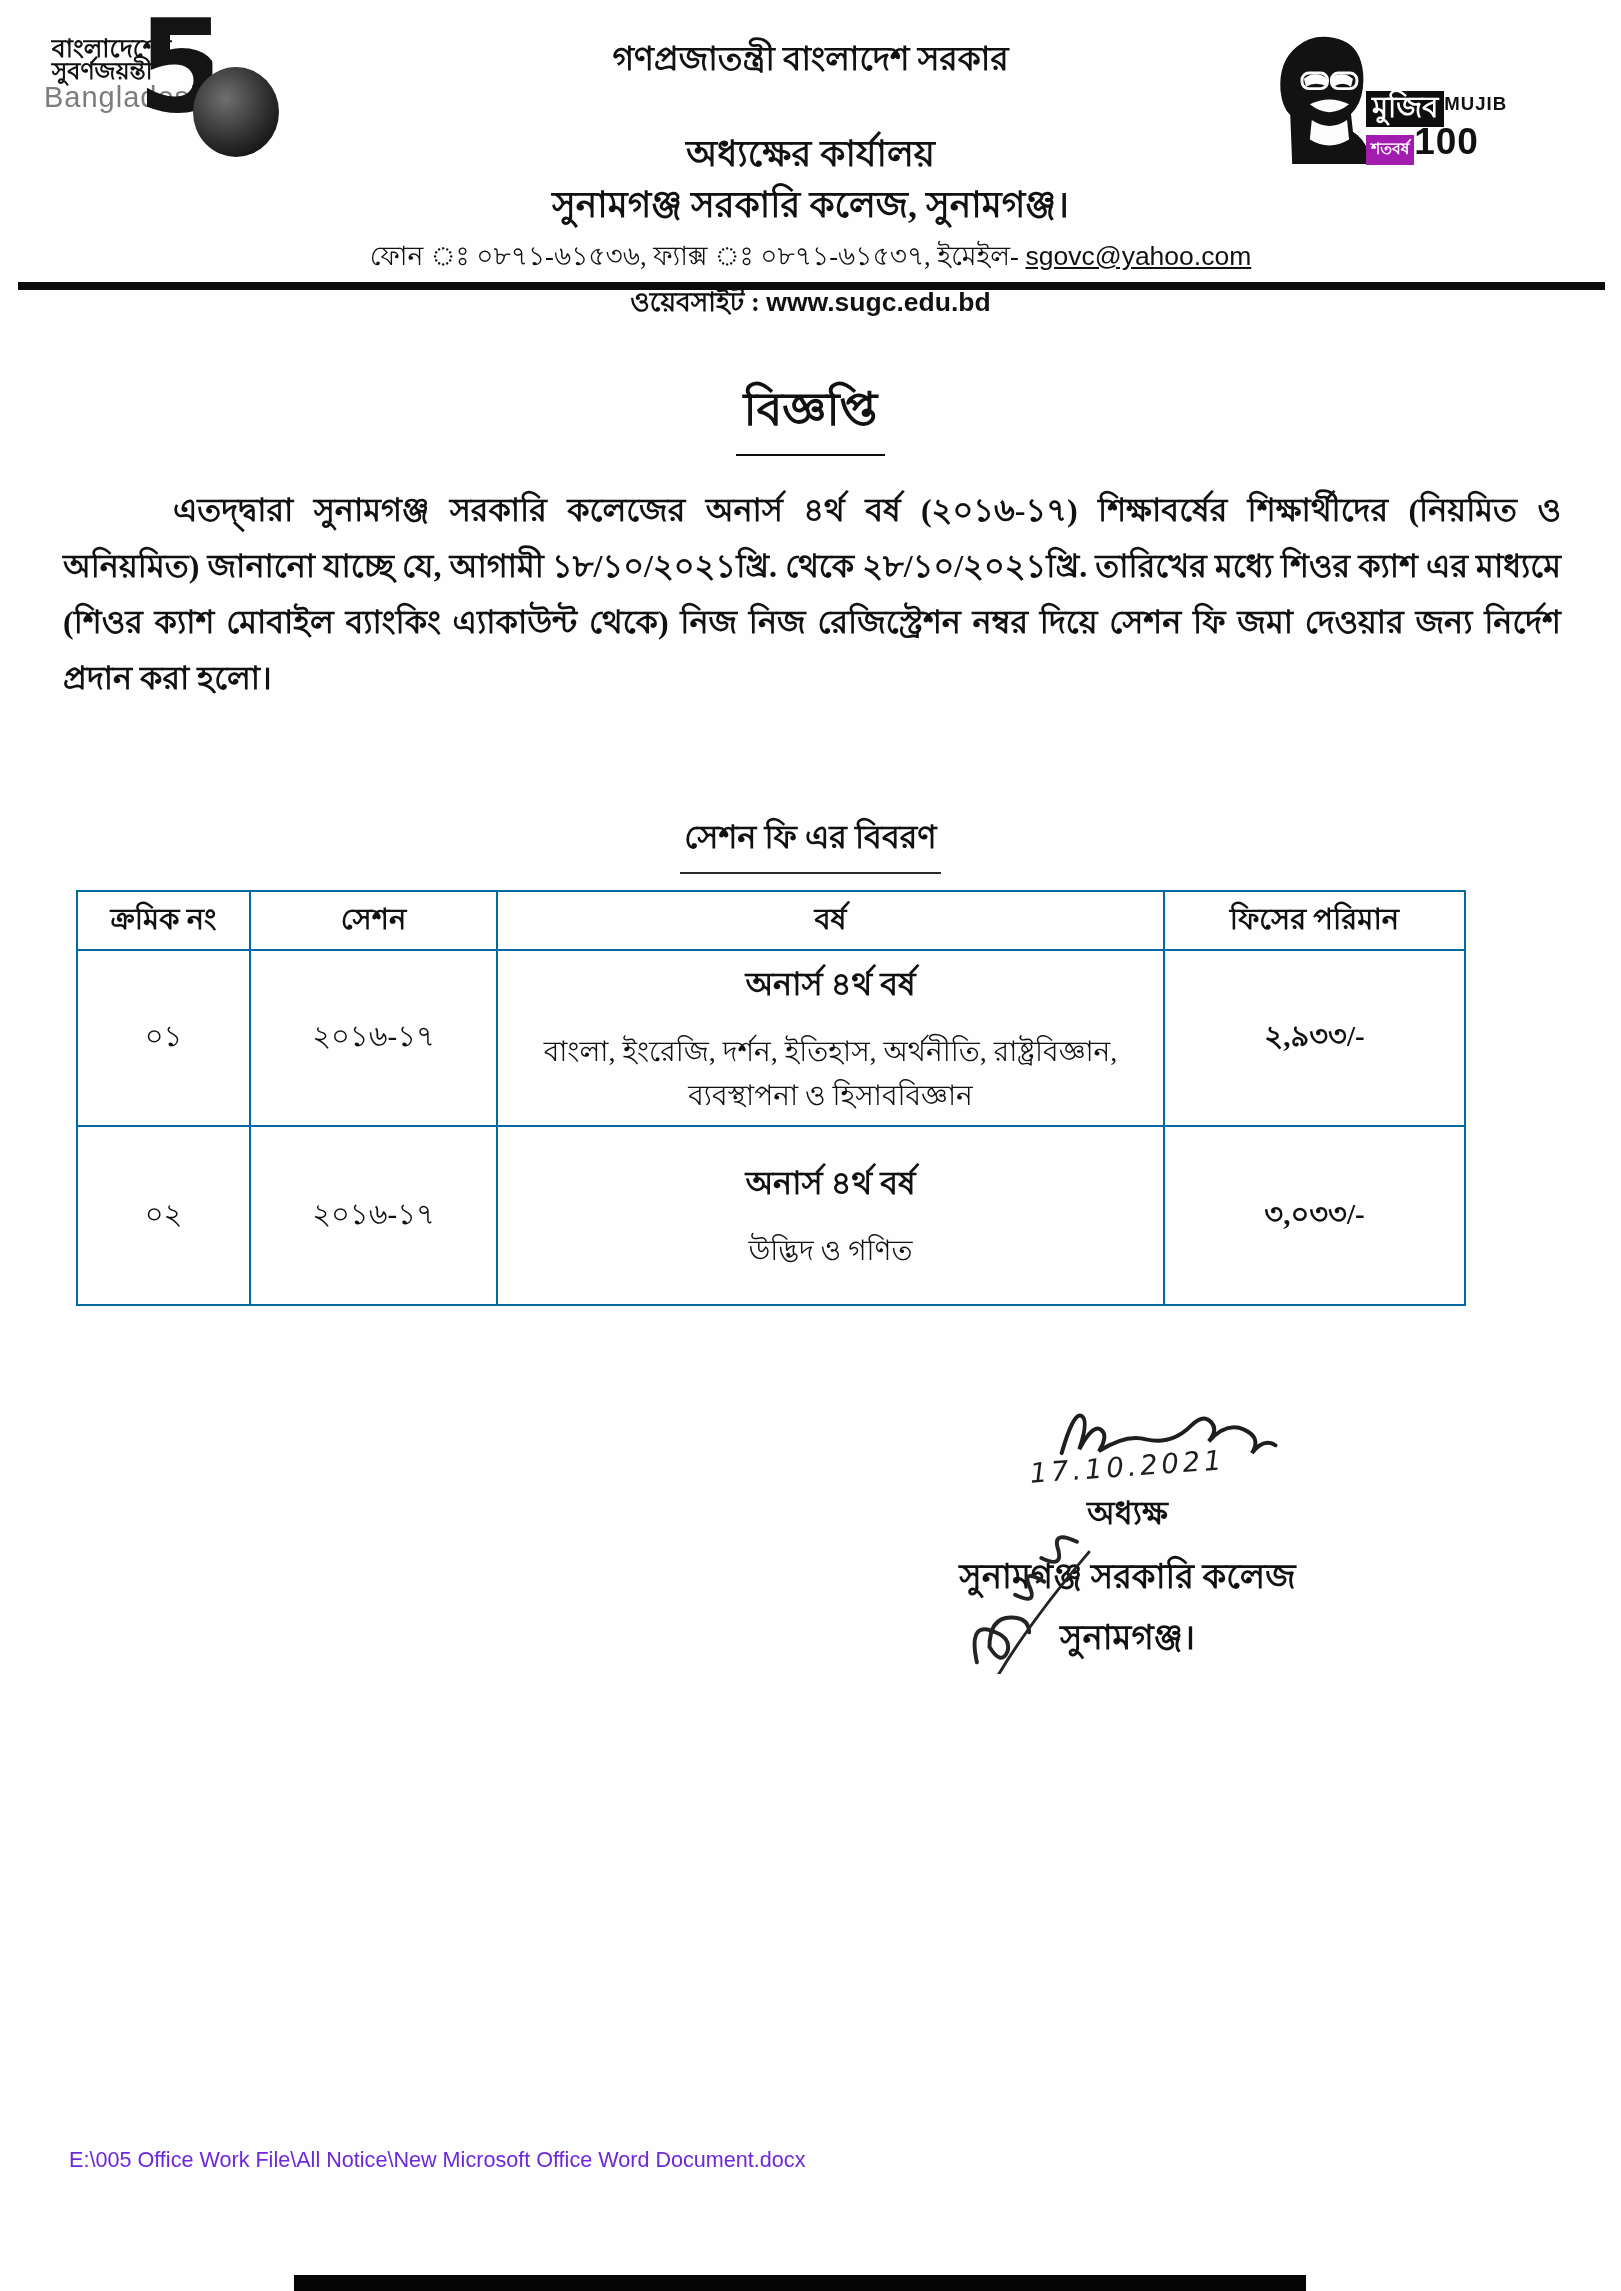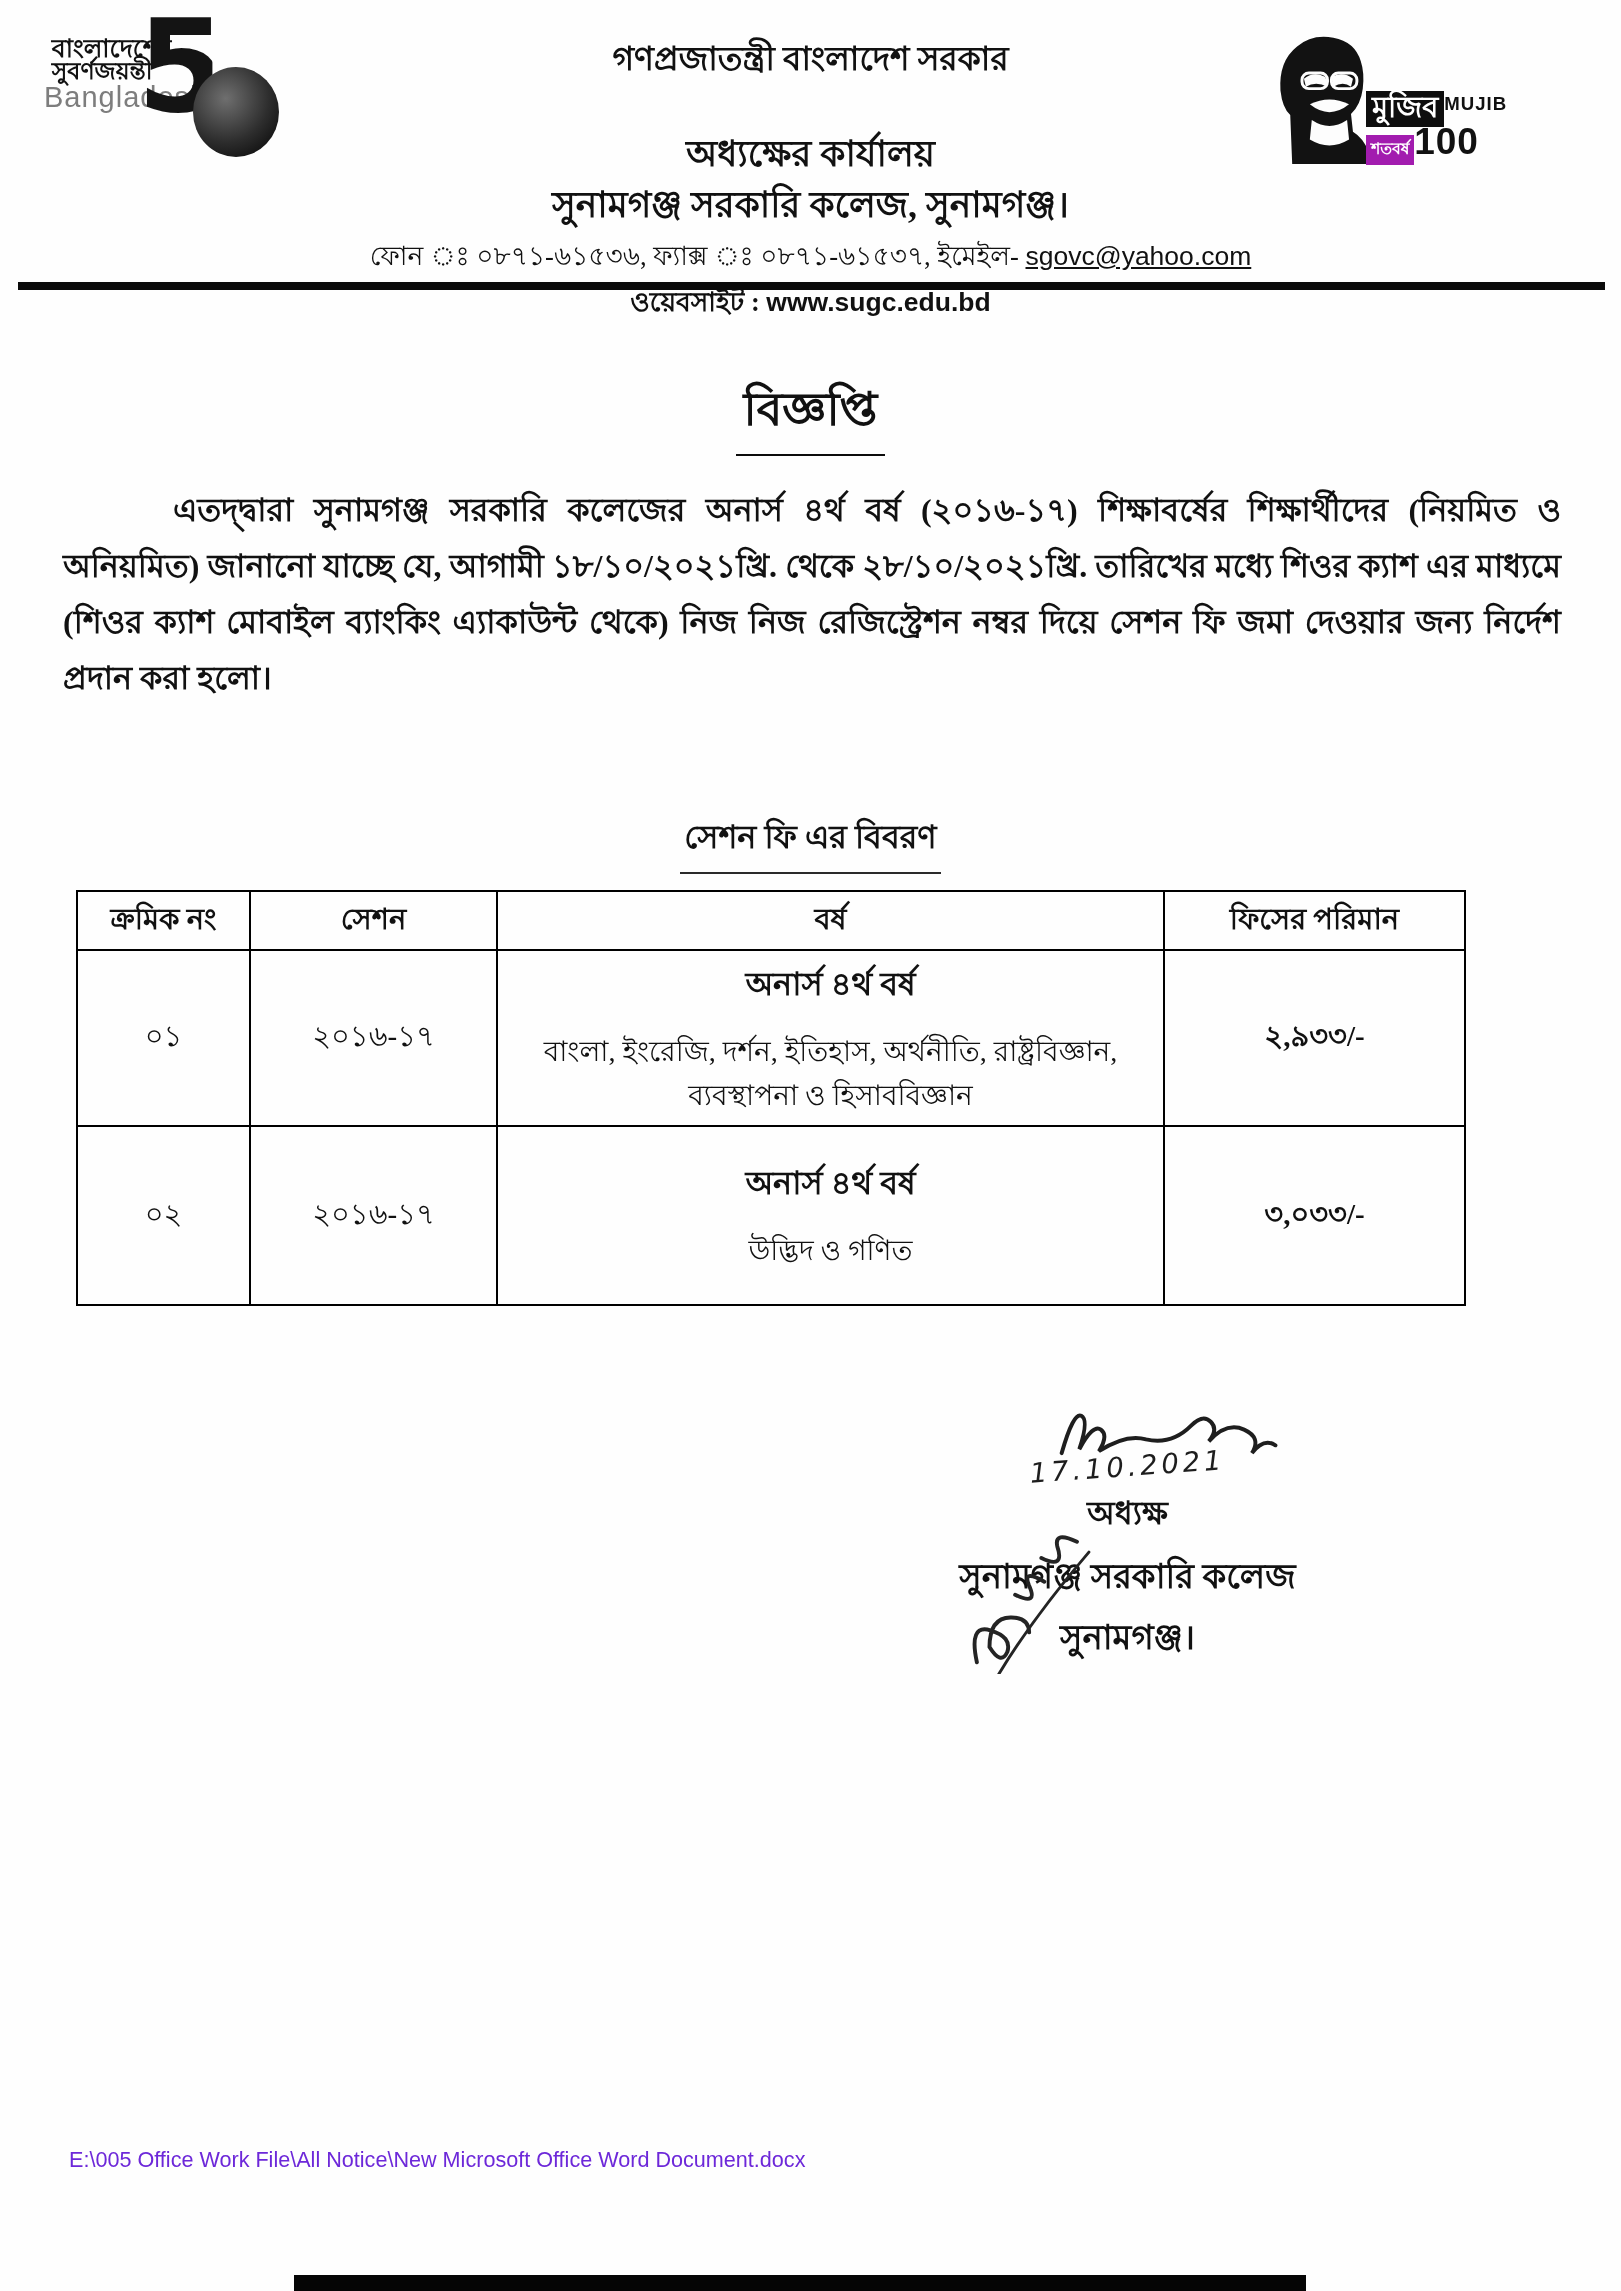--- a/index.html
+++ b/index.html
@@ -57,21 +57,21 @@
   .body-par { position:absolute; top:482px; left:63px; width:1498px;
               font-size:32px; line-height:56px; text-align:justify; text-indent:110px;
               font-weight:bold; }
 
   .table-title { position:absolute; top:812px; left:0; width:100%; text-align:center; }
   .table-title span { display:inline-block; font-size:32px; font-weight:bold;
                       border-bottom:2px solid #2a2a2a; padding:0 3.9px 5.9px; }
 
   table.fees { position:absolute; top:890px; left:76px; width:1388px;
                border-collapse:collapse; table-layout:fixed; }
-  table.fees th, table.fees td { border:2px solid #000000; font-size:29px; text-align:center;
+  table.fees th, table.fees td { border:2px solid #0369a1; font-size:29px; text-align:center;
                                  vertical-align:middle; padding:3.9px 7.8px; }
   table.fees th { font-weight:bold; height:57px; }
   tr.r1 { height:176px; }
   tr.r2 { height:179px; }
   .year-title { font-weight:bold; font-size:32px; margin-bottom:17.6px; }
   .year-sub { font-size:28px; line-height:1.55; }
   .fee-val { font-weight:bold; font-size:32px; }
 
   
   .sig-block { position:absolute; top:1404px; left:912px; width:431px; text-align:center; }

